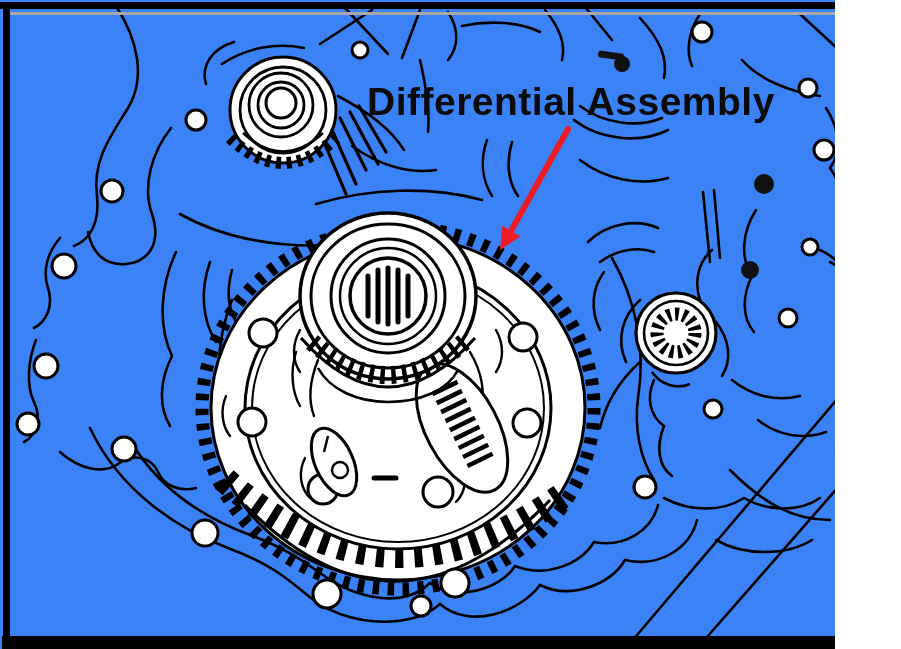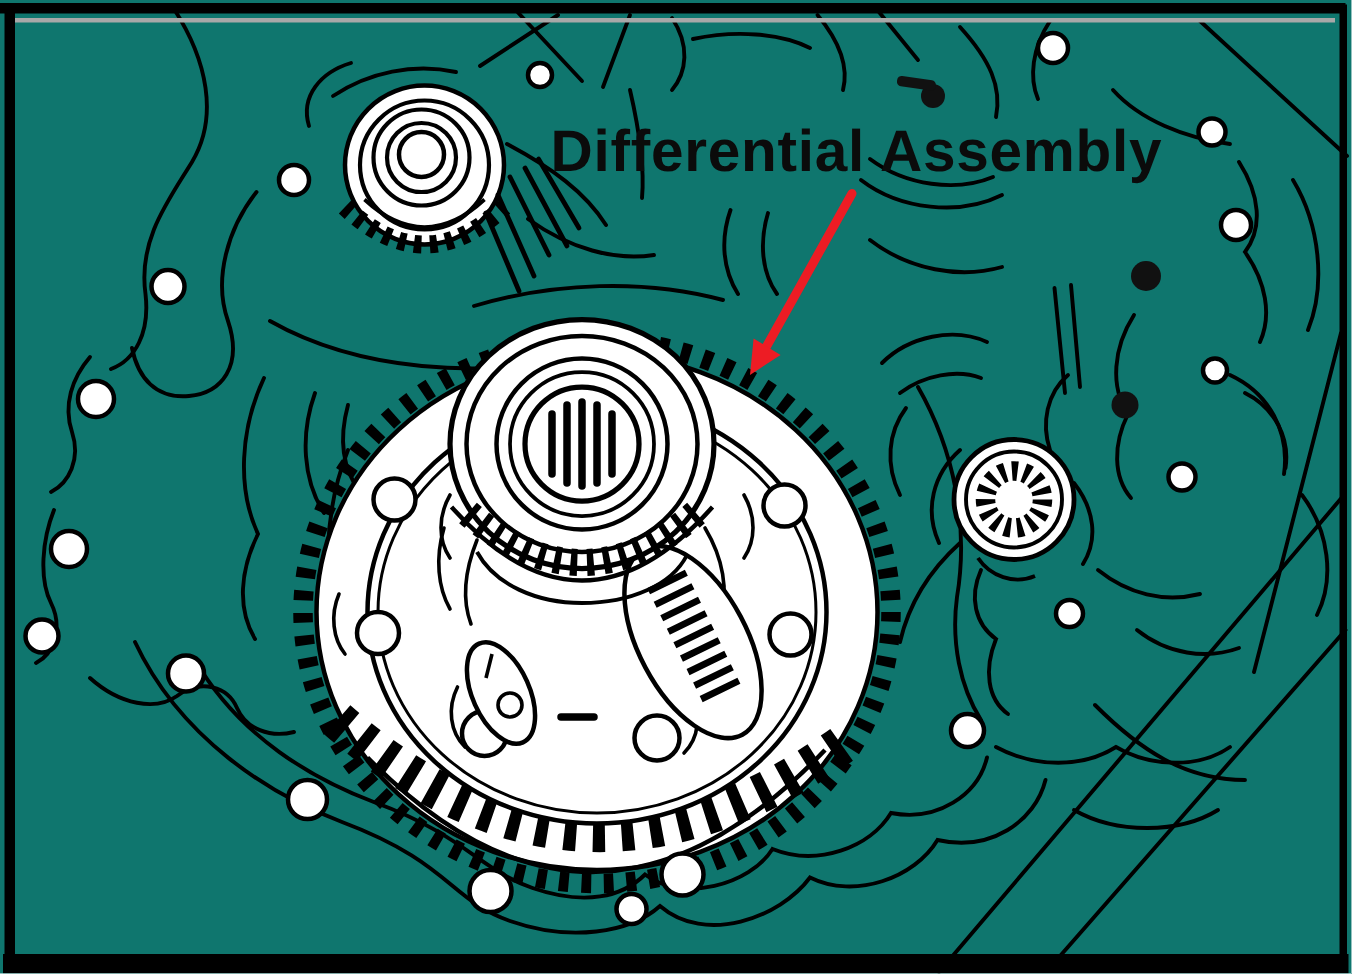--- a/index.html
+++ b/index.html
@@ -1,17 +1,17 @@
 <!DOCTYPE html>
 <html><head>
 <meta charset="utf-8">
 <style>
   html,body{margin:0;padding:0;background:#ffffff;}
   .stage{
-    position:relative;width:901px;height:649px;background:#0f766e;
+    position:relative;width:835px;height:649px;background:#3b82f6;
     overflow:hidden;font-family:"Liberation Sans",sans-serif;
   }
   .stage svg{position:absolute;left:0;top:0;}
   .callout-label{
     position:absolute;left:367px;top:80px;
     font-size:39px;font-weight:bold;letter-spacing:.5px;
     color:#0b0b0b;white-space:nowrap;
     font-family:"Liberation Sans",sans-serif;
   }
 </style>

